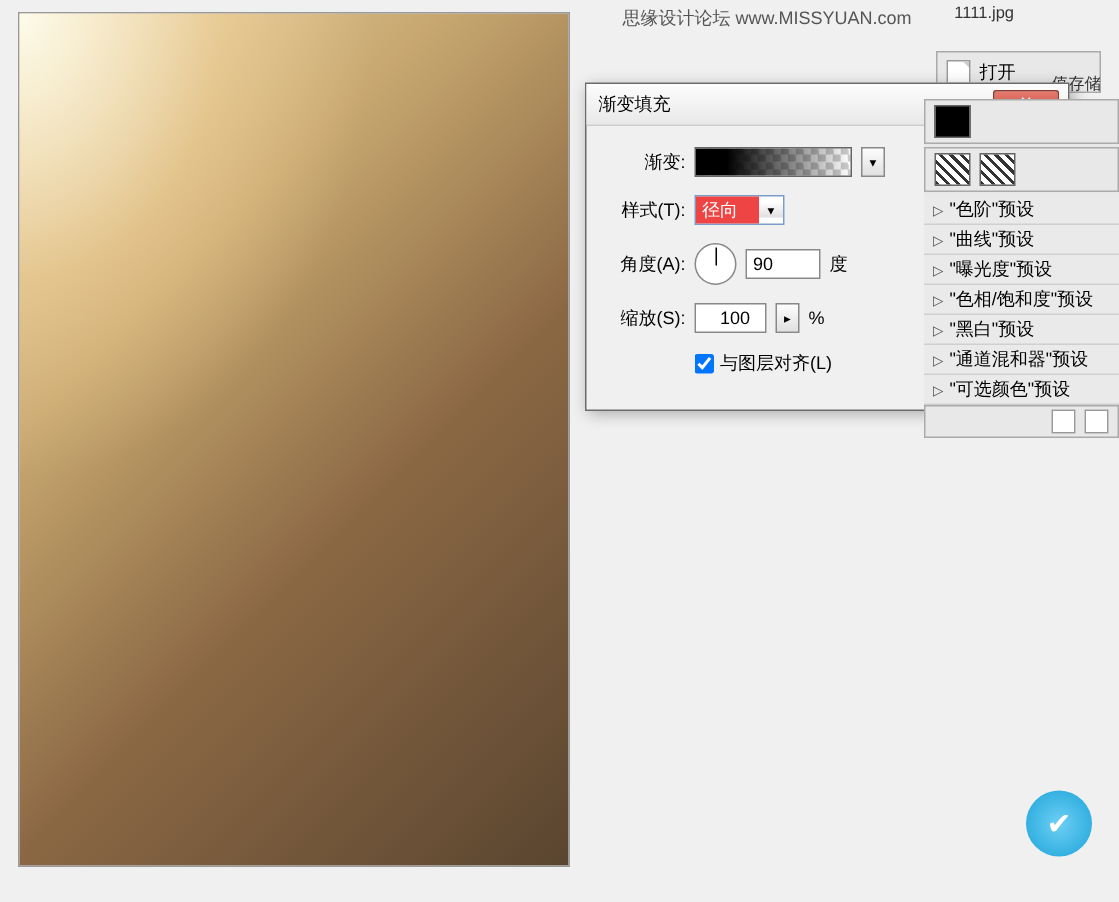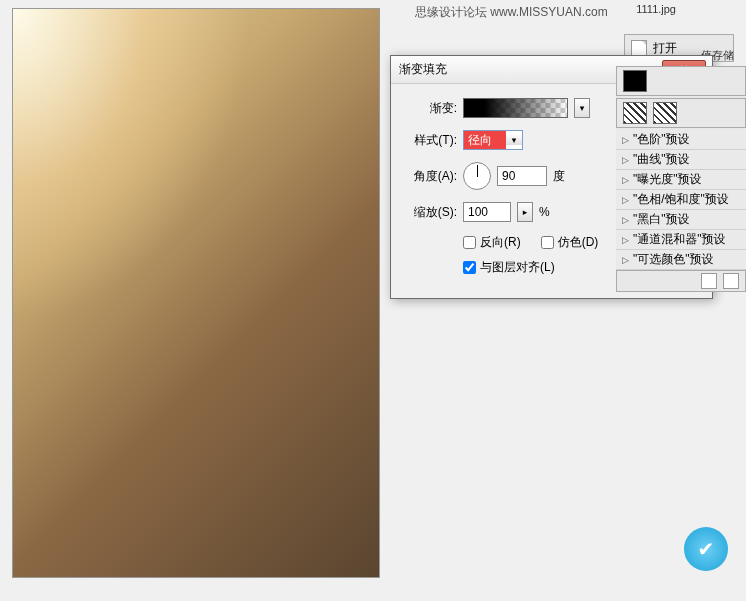--- a/index.html
+++ b/index.html
@@ -186,21 +186,21 @@
       display:flex;
       align-items:center;
     }
     .spinner-input {
       width: 48px;
       height: 20px;
       border: 1px solid #888;
       background: #fff;
       display: flex;
       align-items: center;
-      padding: 0 4px;
+      padding: 0 16px;
     }
     .spinner-btn {
       width: 16px;
       height: 20px;
       border: 1px solid #888;
       background: linear-gradient(#fdfdfd, #e0e0e0);
       text-align:center;
       font-size:9px;
       line-height:18px;
     }
@@ -373,30 +373,20 @@
     <div class="row">
       <span class="row-label">缩放(S):</span>
       <div class="spinner-input">
           <span>100</span>
         </div>
       <div class="spinner-btn">▸</div>
       <span>%</span>
     </div>
     <div class="checkbox-row">
       <label class="cb">
-        <input type="checkbox" style="">
-        <span>反向(R)</span>
-      </label>
-      <label class="cb">
-        <input type="checkbox" style="">
-        <span>仿色(D)</span>
-      </label>
-    </div>
-    <div class="checkbox-row">
-      <label class="cb">
         <input type="checkbox" checked="" style="">
         <span>与图层对齐(L)</span>
       </label>
     </div>
   </div>
   <div class="dialog-btns">
     <div class="btn btn-ok">确定</div>
     <div class="btn btn-reset">复位</div>
   </div>
 </div>

